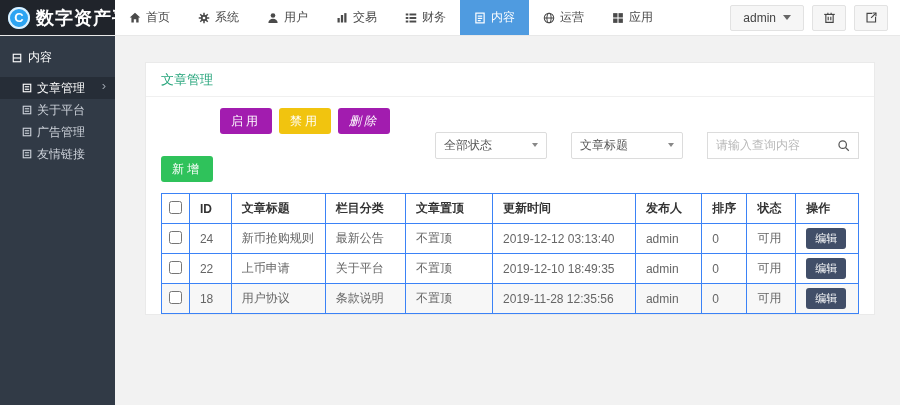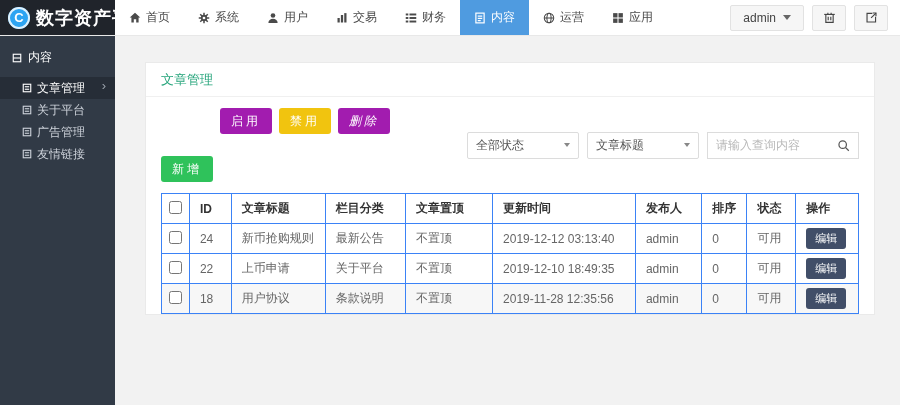--- a/index.html
+++ b/index.html
@@ -36,21 +36,21 @@
   .card-title { height:34px; line-height:34px; padding:0 15px; color:#27a57c; font-size:13px; border-bottom:1px solid #f0f0f0; }
 
   .toolbar { display:flex; align-items:center; padding:11px 15px; }
   .btns { display:flex; gap:7px; }
   .btn { height:26px; padding:0 11px; border:none; border-radius:3px; color:#fff; font-size:12px; letter-spacing:3px; cursor:pointer; font-family:inherit; }
   .btn-add { background:#2fc25b;margin-top:48px; }
   .btn-enable { background:#a21caf; }
   .btn-disable { background:#f1c40f; }
   .btn-delete { background:#a21caf;font-style:italic; }
 
-  .filters { margin-left:auto; display:flex; gap:8px; align-items:center; }
+  .filters { margin-left:auto; display:flex; gap:24px; align-items:center; }
   .select { width:112px; height:27px; border:1px solid #dcdcdc; border-radius:2px; background:#fff; display:flex; align-items:center; padding:0 8px; color:#555; cursor:pointer; }
   .select .sel-caret { margin-left:auto; width:0; height:0; border-left:3.5px solid transparent; border-right:3.5px solid transparent; border-top:4.5px solid #888; }
   .searchbox { width:152px; height:27px; border:1px solid #dcdcdc; border-radius:0; background:#fff; display:flex; align-items:center; padding:0 8px; }
   .searchbox input { border:none; outline:none; width:112px; font-size:12px; font-family:inherit; color:#555; }
   .searchbox input::placeholder { color:#b8b8b8; }
   .searchbox svg { margin-left:auto; width:13px; height:13px; color:#555; cursor:pointer; }
 
   .tbl-wrap { margin:0 15px; }
   table { width:100%; border-collapse:collapse; table-layout:fixed; }
   th, td { border:1px solid #3b82f6; padding:0 10px; height:30px; text-align:left; font-size:12px; overflow:hidden; white-space:nowrap; }

